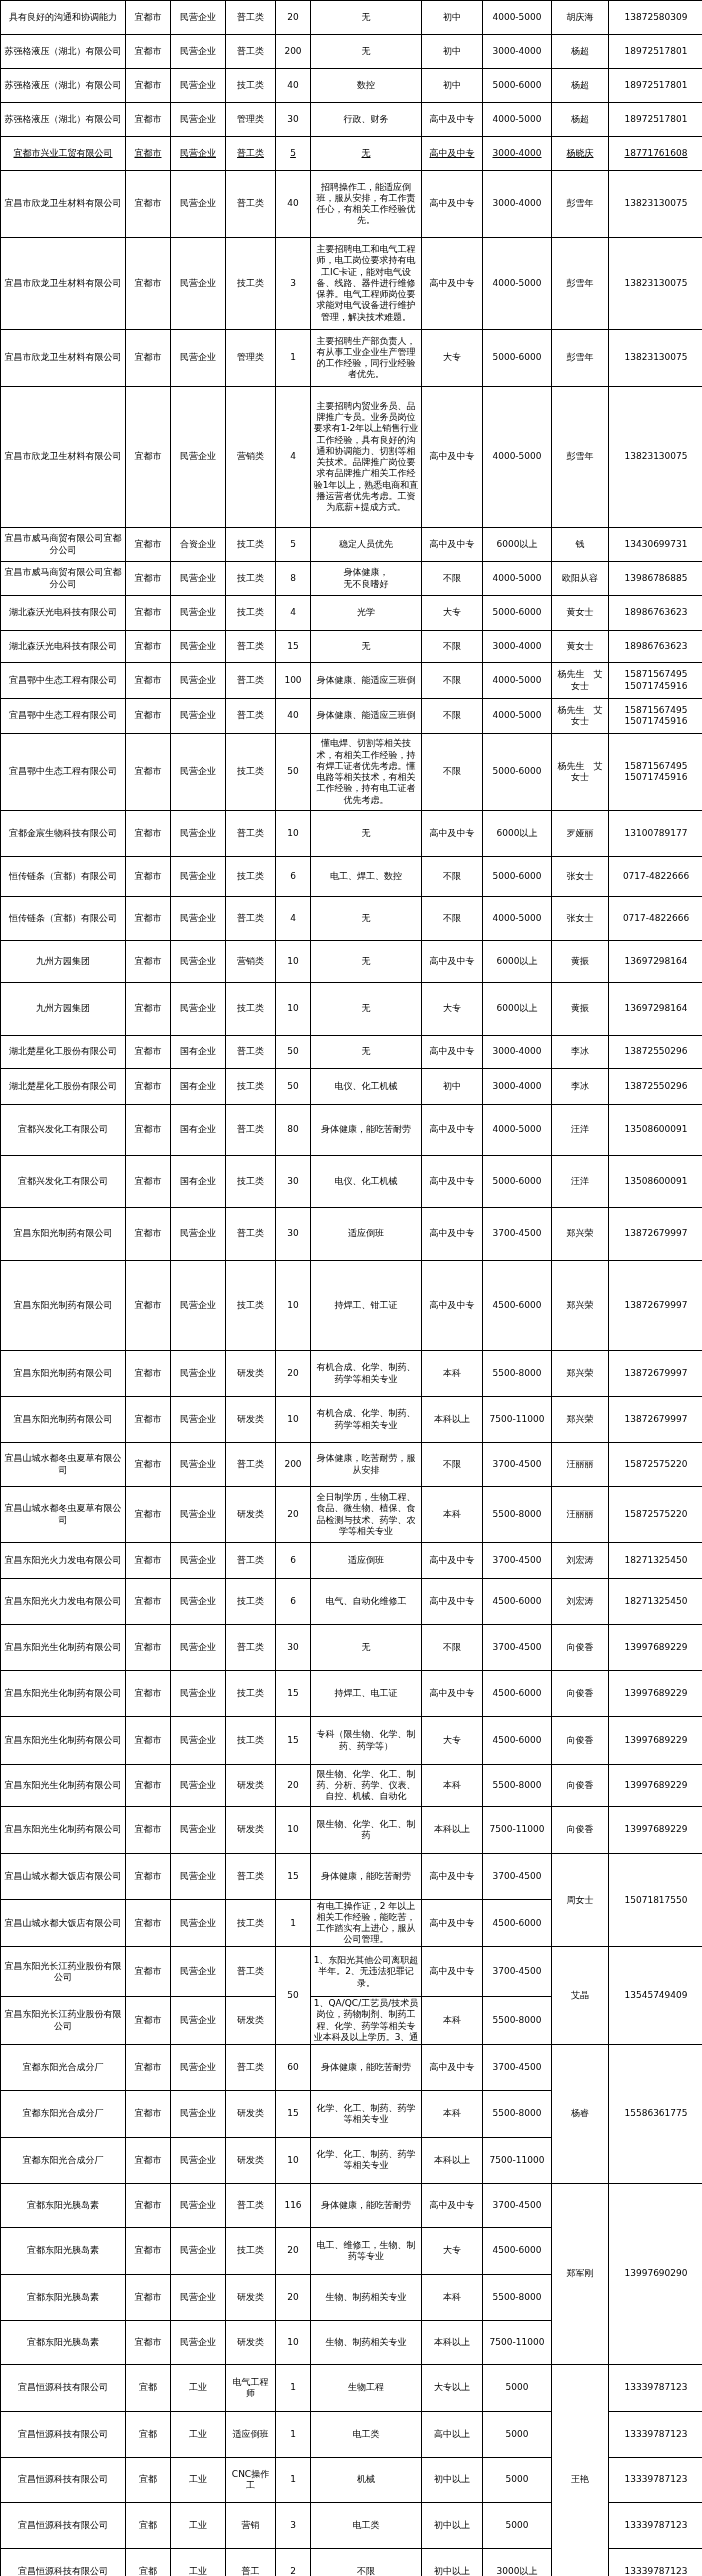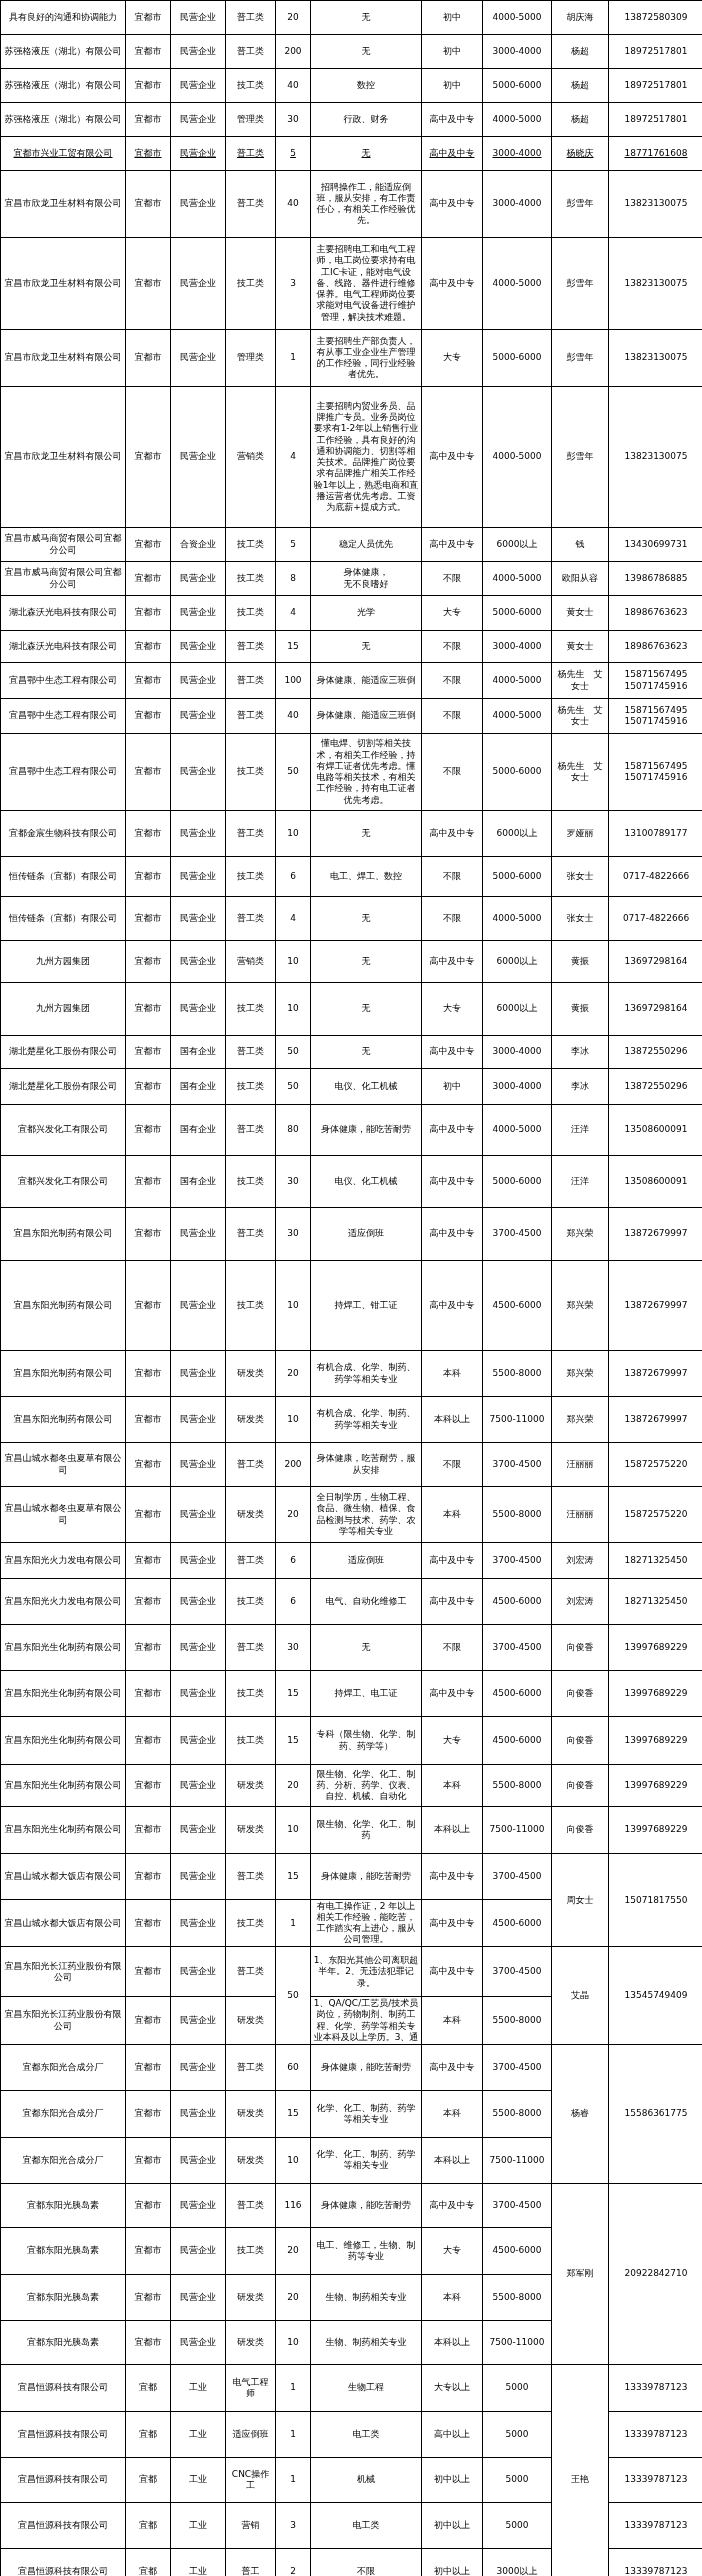--- a/index.html
+++ b/index.html
@@ -589,21 +589,21 @@
         <tr style="height: 44px;">
           <td>宜都东阳光胰岛素</td>
           <td>宜都市</td>
           <td>民营企业</td>
           <td>普工类</td>
           <td>116</td>
           <td>身体健康，能吃苦耐劳</td>
           <td>高中及中专</td>
           <td>3700-4500</td>
           <td rowspan="4">郑军刚</td>
-          <td rowspan="4">20922842710</td>
+          <td rowspan="4">13997690290</td>
         </tr>
         <tr style="height: 47px;">
           <td>宜都东阳光胰岛素</td>
           <td>宜都市</td>
           <td>民营企业</td>
           <td>技工类</td>
           <td>20</td>
           <td>电工、维修工，生物、制药等专业</td>
           <td>大专</td>
           <td>4500-6000</td>

